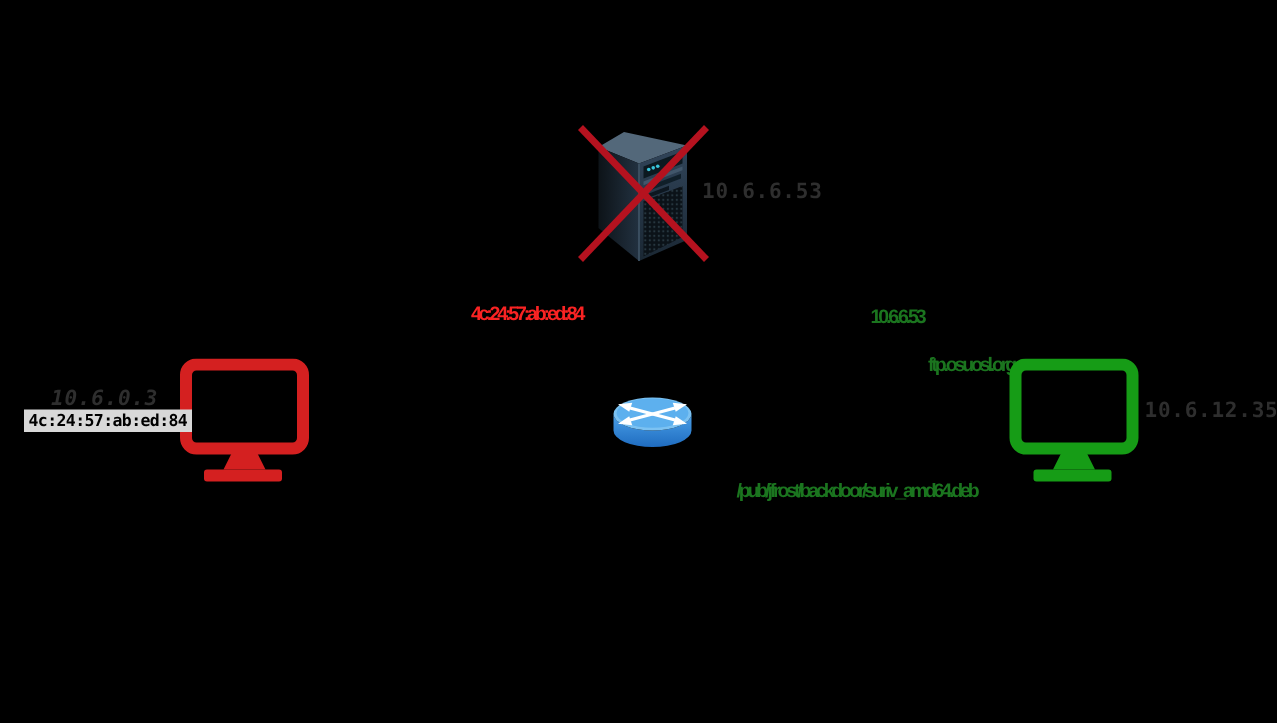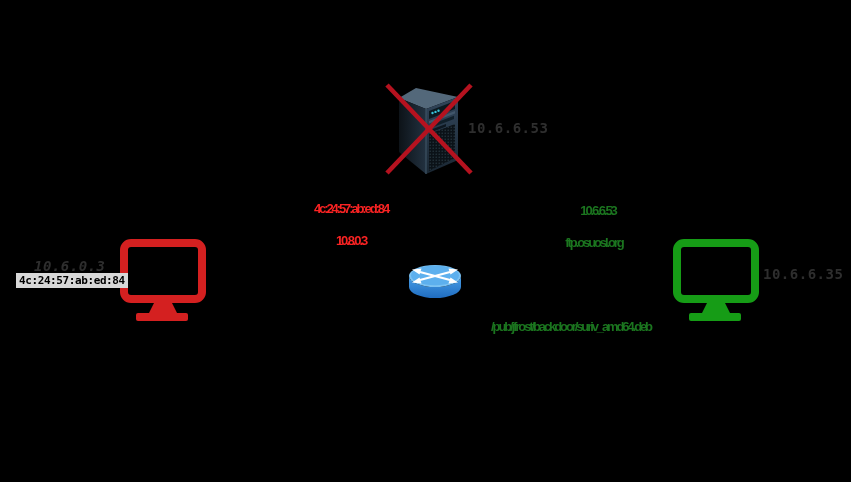--- a/index.html
+++ b/index.html
@@ -66,24 +66,23 @@
   </svg>
 
   <svg class="abs" style="left:383px;top:80px;" width="92" height="98" viewBox="0 0 92 98">
     <line x1="4" y1="5" x2="88" y2="93" stroke="var(--x-mark,#b5121f)" stroke-width="4.6"></line>
     <line x1="88" y1="5" x2="4" y2="93" stroke="var(--x-mark,#b5121f)" stroke-width="4.6"></line>
   </svg>
 
   <div class="abs ip" style="left:468px;top:121px;">10.6.6.53</div>
 
   <div class="abs ann red" style="left:269px;top:202px;width:164px;">4c:24:57:ab:ed:84</div>
-  <div class="abs ann red" style="left:269px;top:234px;width:164px;">10.8.0.3</div>
 
   <div class="abs ann green" style="left:516px;top:204px;width:164px;">10.6.6.53</div>
-  <div class="abs ann green" style="left:512px;top:236px;width:164px;">ftp.osuosl.org</div>
+  <div class="abs ann green" style="left:512px;top:236px;width:164px;text-align:right;">ftp.osuosl.org</div>
 
   <svg class="abs monitor-left" style="left:119px;top:239px;" width="88" height="84" viewBox="0 0 88 84">
     <rect x="5" y="4" width="78" height="56" rx="7" fill="none" stroke="currentColor" stroke-width="8"></rect>
     <polygon points="36,62 52,62 58,74 30,74" fill="currentColor"></polygon>
     <rect x="17" y="74" width="52" height="8" rx="2" fill="currentColor"></rect>
     <rect x="84" y="22" width="3" height="22" fill="currentColor"></rect>
   </svg>
 
   <div class="abs ip" style="left:34px;top:259px;font-style:italic;">10.6.0.3</div>
   <div class="abs mac-badge" style="left:16px;top:273px;">4c:24:57:ab:ed:84</div>
@@ -107,18 +106,18 @@
       <polygon points="51,20.5 41.5,21.5 43.5,15.5" stroke-width="0"></polygon>
     </g>
   </svg>
 
   <svg class="abs monitor-right" style="left:672px;top:239px;" width="88" height="84" viewBox="0 0 88 84">
     <rect x="5" y="4" width="78" height="56" rx="7" fill="none" stroke="currentColor" stroke-width="8"></rect>
     <polygon points="36,62 52,62 58,74 30,74" fill="currentColor"></polygon>
     <rect x="17" y="74" width="52" height="8" rx="2" fill="currentColor"></rect>
   </svg>
 
-  <div class="abs ip" style="left:763px;top:267px;">10.6.6.35</div>
+  <div class="abs ip" style="left:763px;top:267px;">10.6.12.35</div>
 
 
   <div class="abs ann green" style="left:480px;top:304px;width:182px;margin-top:16px;">/pub/jfrost/backdoor/suriv_amd64.deb</div>
 
 </div>
 
 </body></html>

